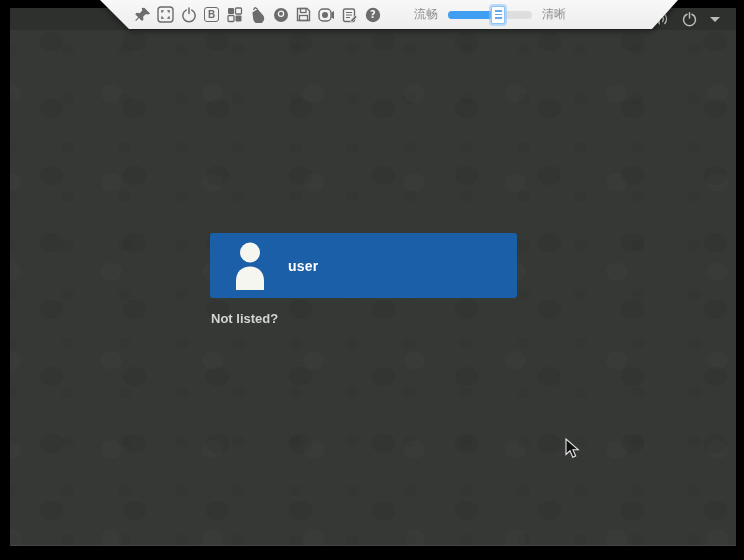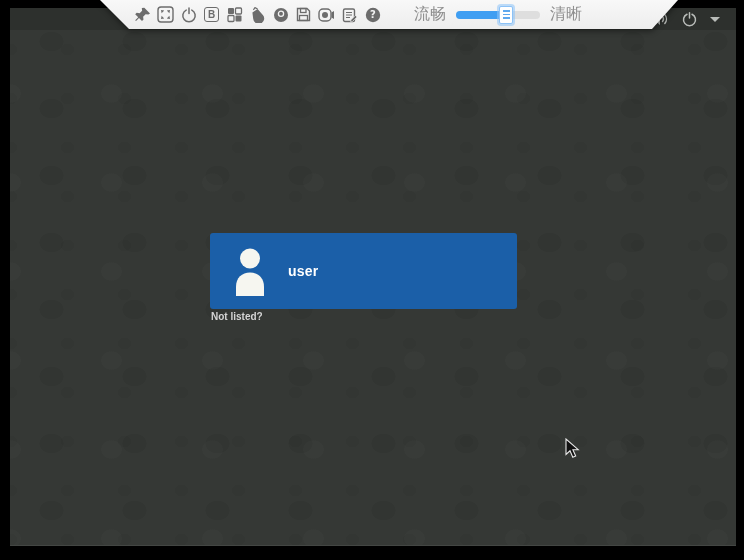--- a/index.html
+++ b/index.html
@@ -20,26 +20,26 @@
     border-bottom:1px solid #434643;}
 
   
   .gnome-topbar{position:absolute;left:0;top:0;right:0;height:22px;background:#2d302d;
     display:flex;align-items:center;justify-content:flex-end;gap:13px;padding-right:16px;}
   .gnome-topbar svg{display:block;}
   .caret{width:0;height:0;border-left:5px solid transparent;border-right:5px solid transparent;
     border-top:5px solid #b9bcb9;}
 
   
-  .user-box{position:absolute;left:200px;top:225px;width:307px;height:76px;
+  .user-box{position:absolute;left:200px;top:225px;width:307px;height:65px;
     background:#1b5fa8;border-radius:3px;display:flex;align-items:center;cursor:pointer;}
   .avatar{margin-left:20px;width:40px;height:49px;flex:0 0 auto;}
   .user-name{margin-left:18px;color:#ffffff;font-size:14px;font-weight:bold;letter-spacing:.2px;}
 
-  .not-listed{position:absolute;left:201px;top:303px;color:#d4d4d4;font-size:10px;
+  .not-listed{position:absolute;left:201px;top:303px;color:#d4d4d4;font-size:13px;
     font-weight:bold;cursor:pointer;}
 
   
   .logo{position:absolute;left:50%;top:451px;transform:translateX(-50%);
     display:flex;align-items:center;gap:11px;}
   .logo-text{color:#ececec;font-size:31px;font-weight:bold;letter-spacing:-.5px;
     font-family:"DejaVu Sans","Liberation Sans",sans-serif;}
 
   
   .cursor{position:absolute;left:555px;top:430px;}
@@ -50,21 +50,21 @@
     clip-path:polygon(0 0,100% 0,calc(100% - 26px) 100%,29px 100%);
     display:flex;align-items:center;padding:0 40px 0 33px;}
   .tool-btn{width:19px;height:19px;margin-right:4px;display:flex;align-items:center;
     justify-content:center;cursor:pointer;flex:0 0 auto;}
   .tool-btn svg{display:block;}
   .b-box{width:15px;height:15px;border:1.4px solid #6c6c6c;border-radius:3px;
     color:#6c6c6c;font-size:10px;font-weight:bold;display:flex;align-items:center;
     justify-content:center;line-height:1;}
 
   .slider-group{display:flex;align-items:center;margin-left:28px;}
-  .slider-label{color:#8f8f8f;font-size:16px;flex:0 0 auto;}
+  .slider-label{color:#8f8f8f;font-size:12px;flex:0 0 auto;}
   .slider-track{position:relative;width:84px;height:8px;border-radius:4px;
     background:#dedede;margin:0 10px;cursor:pointer;}
   .slider-fill{position:absolute;left:0;top:0;bottom:0;border-radius:4px 0 0 4px;
     background:#3f9ef2;}
   .slider-thumb{position:absolute;top:50%;transform:translate(-50%,-50%);
     width:14px;height:18px;background:#fff;border:1px solid #8cc2f7;border-radius:2px;
     box-shadow:0 0 0 2px rgba(140,194,247,.55);display:flex;flex-direction:column;
     justify-content:center;align-items:center;gap:2px;cursor:grab;}
   .slider-thumb i{display:block;width:7px;height:1.5px;background:#5fa8ee;}
 </style>

